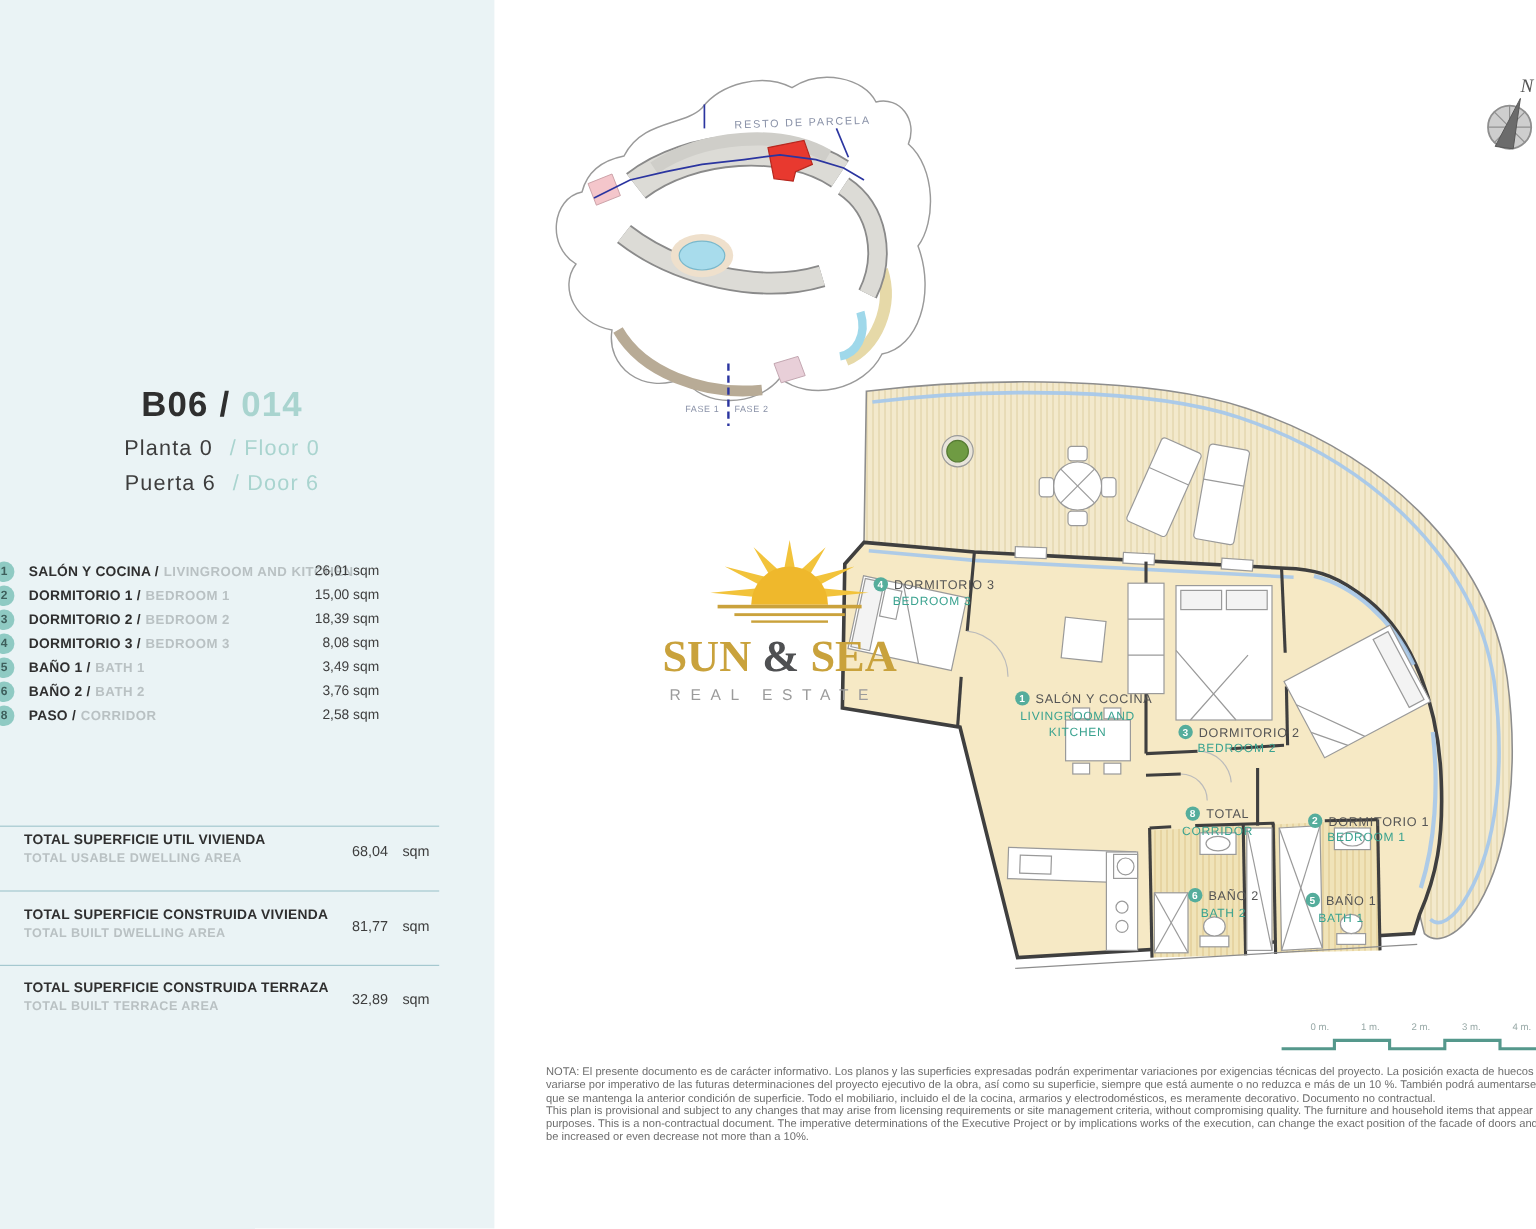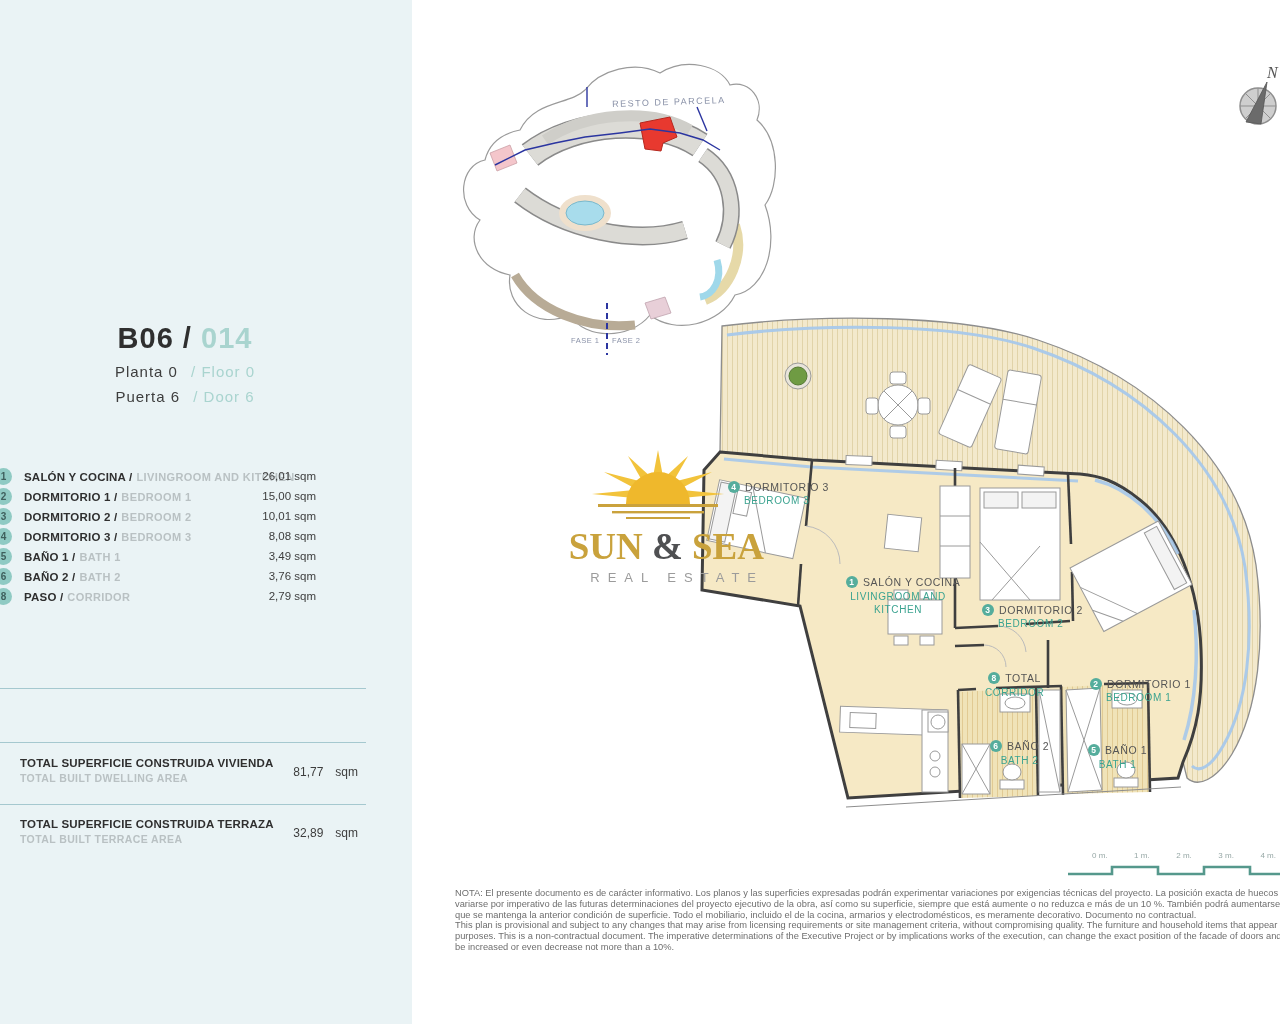--- a/index.html
+++ b/index.html
@@ -7,21 +7,21 @@
         font-family:"Liberation Sans",sans-serif;color:#3d3d3d;}
   
   .sidebar{position:absolute;left:0;top:0;width:412px;height:1024px;background:#eaf3f5;}
   .unit-header{position:absolute;left:0;top:322px;width:370px;text-align:center;}
   .unit-line{font-size:29px;font-weight:bold;letter-spacing:1px;}
   .unit-line .code{color:#2f2f2f;}
   .unit-line .num{color:#a9d4cf;text-align:center;}
   .block-line{margin-top:16px;font-size:19px;font-weight:bold;letter-spacing:2px;}
   .block-line .es{color:#2f2f2f;}
   .block-line .en{color:#9fcfca;margin-left:10px;}
-  .sub-line{margin-top:8px;font-size:15px;letter-spacing:1px;}
+  .sub-line{margin-top:8px;font-size:18px;letter-spacing:1px;}
   .sub-line .es{color:#3d3d3d;}
   .sub-line .en{color:#a9d4cf;margin-left:8px;}
   .room-list{position:absolute;left:0;top:466px;width:370px;}
   .room-row{position:relative;height:20px;line-height:20px;padding-left:24px;}
   .room-badge{position:absolute;left:-5px;top:2px;width:17px;height:17px;border-radius:50%;
       background:#8fcac3;color:#3e5f5c;font-size:10px;font-weight:bold;text-align:center;line-height:17px;}
   .room-es{font-size:11.5px;font-weight:bold;color:#2f2f2f;letter-spacing:.2px;}
   .room-en{font-size:11px;color:#b9c1c3;font-weight:bold;letter-spacing:.4px;margin-left:4px;}
   .room-area{position:absolute;right:54px;top:0;font-size:11.5px;color:#3d3d3d;}
   .divider{position:absolute;left:0;width:366px;height:1px;background:#a5c8cf;}
@@ -29,21 +29,21 @@
   .total-es{font-size:11.5px;font-weight:bold;color:#2f2f2f;letter-spacing:.2px;}
   .total-en{font-size:10.5px;color:#b9c1c3;font-weight:bold;letter-spacing:.4px;margin-top:3px;}
   .total-val{position:absolute;right:8px;top:8px;font-size:12px;color:#3d3d3d;}
   .total-val .unit{margin-left:12px;}
   
   .ovl{position:absolute;z-index:6;}
   .siteplan-label{font-size:9px;letter-spacing:1.5px;color:#8a92a8;transform:rotate(-2deg);}
   .fase{font-size:7.5px;letter-spacing:.5px;color:#8a92a8;}
   .north-n{font-family:"Liberation Serif",serif;font-style:italic;font-size:16px;color:#555;}
   
-  .logo{position:absolute;left:552px;top:448px;width:212px;text-align:right;z-index:5;}
+  .logo{position:absolute;left:552px;top:448px;width:212px;text-align:left;z-index:5;}
   .logo-name{font-family:"Liberation Serif",serif;font-weight:bold;font-size:37px;line-height:38px;
              color:#c9a23c;letter-spacing:0px;margin-top:2px;}
   .logo-name .amp{color:#4f5052;}
   .logo-sub{font-size:13px;letter-spacing:8px;color:#9b9b9b;margin-top:4px;margin-left:6px;}
   
   .plan-label{position:absolute;z-index:6;white-space:nowrap;}
   .plan-label .pl-es{font-size:10.5px;color:#555;letter-spacing:.6px;}
   .plan-label .pl-en{font-size:10px;color:#3ba390;letter-spacing:.6px;margin-top:2px;margin-left:16px;}
   .plan-label.center{text-align:center;}
   .plan-label.center .pl-en{margin-left:0;white-space:normal;width:104px;line-height:13px;}
@@ -85,45 +85,52 @@
         <span class="room-area">26,01 sqm</span>
       </div>
       <div class="room-row">
         <span class="room-badge">2</span>
         <span class="room-es">DORMITORIO 1 /</span><span class="room-en">BEDROOM 1</span>
         <span class="room-area">15,00 sqm</span>
       </div>
       <div class="room-row">
         <span class="room-badge">3</span>
         <span class="room-es">DORMITORIO 2 /</span><span class="room-en">BEDROOM 2</span>
-        <span class="room-area">10,01 sqm</span>
+        <span class="room-area">18,39 sqm</span>
       </div>
       <div class="room-row">
         <span class="room-badge">4</span>
         <span class="room-es">DORMITORIO 3 /</span><span class="room-en">BEDROOM 3</span>
         <span class="room-area">8,08 sqm</span>
       </div>
       <div class="room-row">
         <span class="room-badge">5</span>
         <span class="room-es">BAÑO 1 /</span><span class="room-en">BATH 1</span>
         <span class="room-area">3,49 sqm</span>
       </div>
       <div class="room-row">
         <span class="room-badge">6</span>
         <span class="room-es">BAÑO 2 /</span><span class="room-en">BATH 2</span>
         <span class="room-area">3,76 sqm</span>
       </div>
       <div class="room-row">
         <span class="room-badge">8</span>
         <span class="room-es">PASO /</span><span class="room-en">CORRIDOR</span>
-        <span class="room-area">2,79 sqm</span>
+        <span class="room-area">2,58 sqm</span>
       </div>
     </div>
 
     <div class="divider" style="top:688px"></div>
+    <div class="total-block" style="top:694px">
+      <div class="total-es">TOTAL SUPERFICIE UTIL VIVIENDA</div>
+      <div class="total-en">TOTAL USABLE DWELLING AREA</div>
+      <div class="total-val">
+        <span>68,04</span><span class="unit">sqm</span>
+      </div>
+    </div>
     <div class="divider" style="top:742px"></div>
     <div class="total-block" style="top:757px">
       <div class="total-es">TOTAL SUPERFICIE CONSTRUIDA VIVIENDA</div>
       <div class="total-en">TOTAL BUILT DWELLING AREA</div>
       <div class="total-val">
         <span>81,77</span><span class="unit">sqm</span>
       </div>
     </div>
     <div class="divider" style="top:804px"></div>
     <div class="total-block" style="top:818px">

